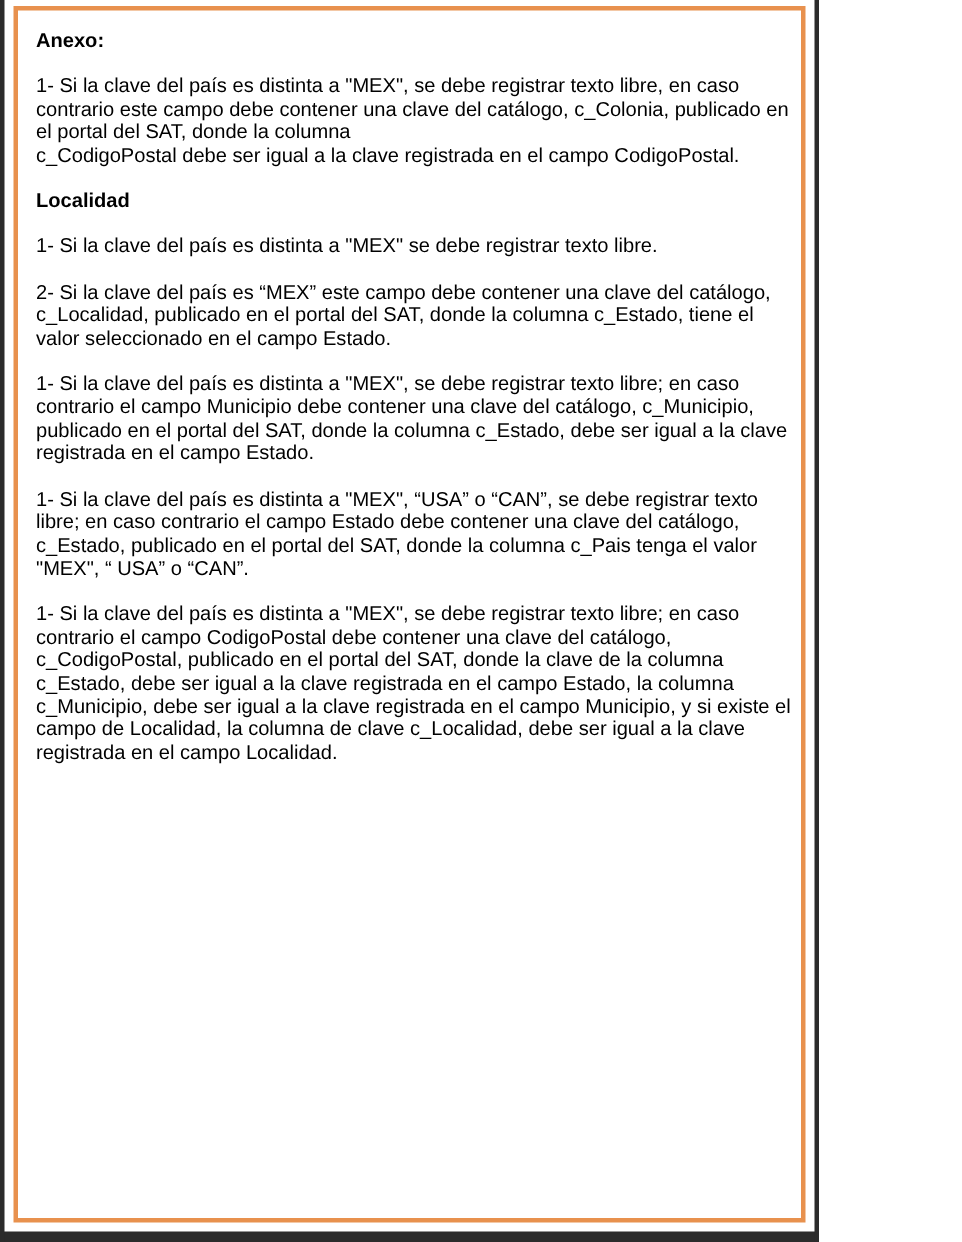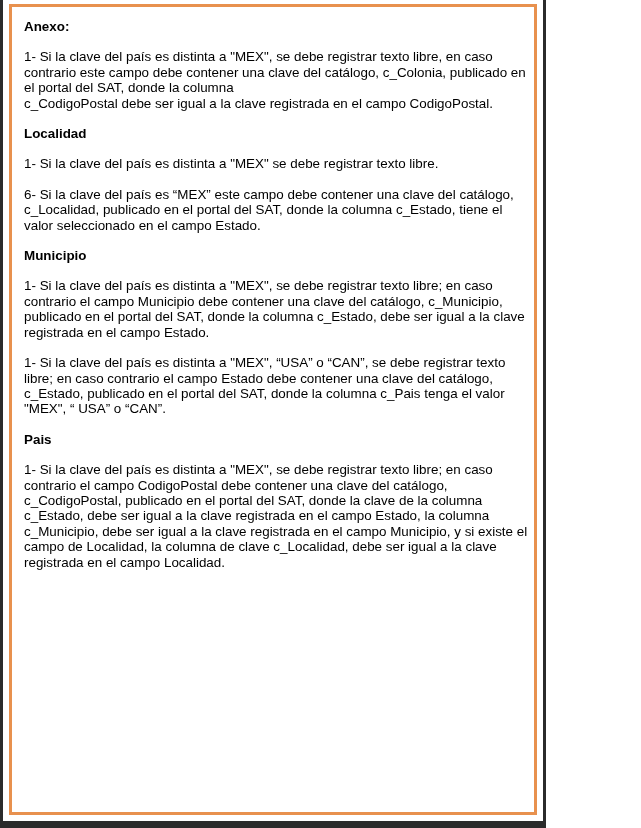--- a/index.html
+++ b/index.html
@@ -53,34 +53,32 @@
       <p class="heading">Anexo:</p>
 
       <section>
         <p class="para">1- Si la clave del país es distinta a "MEX", se debe registrar texto libre, en caso contrario este campo debe contener una clave del catálogo, c_Colonia, publicado en el portal del SAT, donde la columna
 c_CodigoPostal debe ser igual a la clave registrada en el campo CodigoPostal.</p>
       </section>
 
       <section>
         <p class="heading">Localidad</p>
         <p class="para">1- Si la clave del país es distinta a "MEX" se debe registrar texto libre.</p>
-        <p class="para">6- Si la clave del país es “MEX” este campo debe contener una clave del catálogo, c_Localidad, publicado en el portal del SAT, donde la columna c_Estado, tiene el valor seleccionado en el campo Estado.</p>
+        <p class="para">2- Si la clave del país es “MEX” este campo debe contener una clave del catálogo, c_Localidad, publicado en el portal del SAT, donde la columna c_Estado, tiene el valor seleccionado en el campo Estado.</p>
       </section>
 
       <section>
-        <p class="heading">Municipio</p>
         <p class="para">1- Si la clave del país es distinta a "MEX", se debe registrar texto libre; en caso contrario el campo Municipio debe contener una clave del catálogo, c_Municipio, publicado en el portal del SAT, donde la columna c_Estado, debe ser igual a la clave registrada en el campo Estado.</p>
       </section>
 
       <section>
         <p class="para">1- Si la clave del país es distinta a "MEX", “USA” o “CAN”, se debe registrar texto libre; en caso contrario el campo Estado debe contener una clave del catálogo, c_Estado, publicado en el portal del SAT, donde la columna c_Pais tenga el valor "MEX", “ USA” o “CAN”.</p>
       </section>
 
       <section>
-        <p class="heading">Pais</p>
       </section>
 
       <section>
         <p class="para">1- Si la clave del país es distinta a "MEX", se debe registrar texto libre; en caso contrario el campo CodigoPostal debe contener una clave del catálogo, c_CodigoPostal, publicado en el portal del SAT, donde la clave de la columna c_Estado, debe ser igual a la clave registrada en el campo Estado, la columna c_Municipio, debe ser igual a la clave registrada en el campo Municipio, y si existe el campo de Localidad, la columna de clave c_Localidad, debe ser igual a la clave registrada en el campo Localidad.</p>
       </section>
 
     </div>
   </div>
 </div>
 

